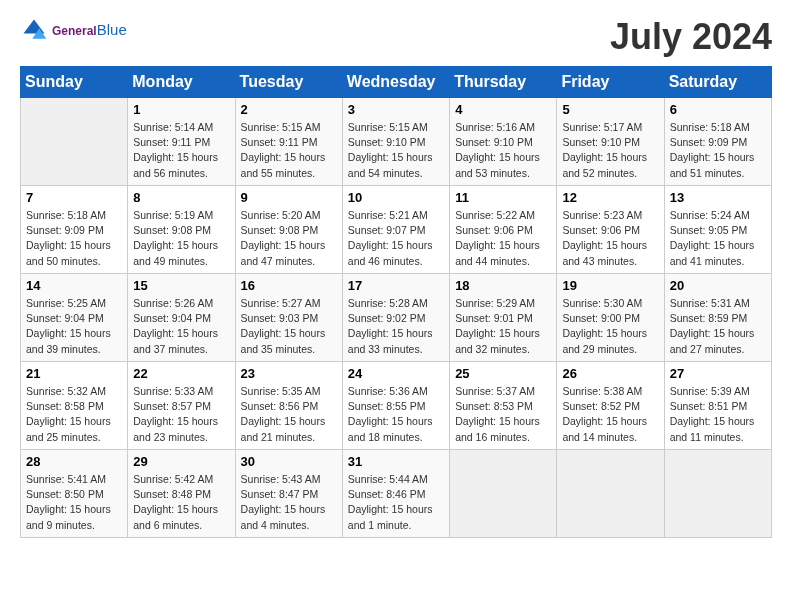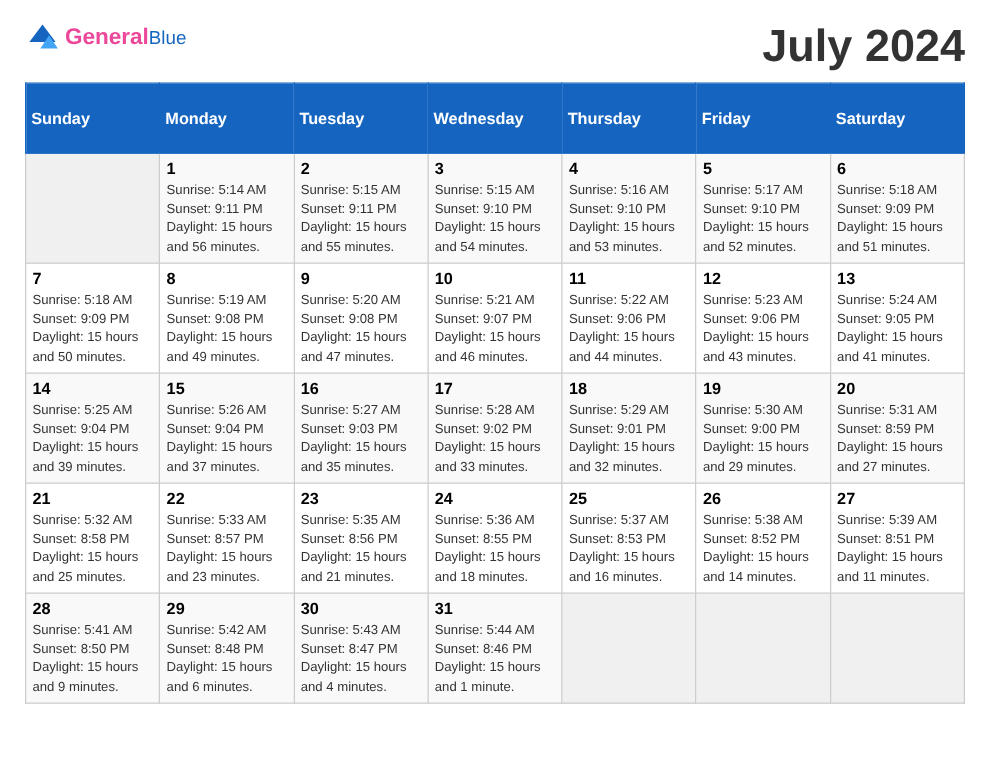--- a/index.html
+++ b/index.html
@@ -15,23 +15,23 @@
       justify-content: space-between;
       align-items: flex-start;
       margin-bottom: 8px;
     }
     .logo {
       display: flex;
       align-items: center;
       gap: 4px;
     }
     .logo-text-general {
-      font-size: 18px;
-      font-weight: bold;
-      color: #ec4899;
+      font-size: 12px;
+      font-weight: bold;
+      color: #701a75;
       line-height: 1.1;
     }
     .logo-text-blue {
       font-size: 15px;
       font-weight: normal;
       color: #1565c0;
       line-height: 1.1;
     }
     .logo-icon {
       width: 28px;
@@ -50,23 +50,23 @@
       color: #333;
     }
     table {
       width: 100%;
       border-collapse: collapse;
       font-size: 11px;
     }
     thead tr th {
       background-color: #1565c0;
       color: #fff;
-      padding: 20px 4px;
+      padding: 6px 4px;
       text-align: left;
-      font-size: 13px;
+      font-size: 16px;
       font-weight: bold;
       border: 1px solid #1565c0;
     }
     tbody tr td {
       border: 1px solid #ccc;
       vertical-align: top;
       padding: 4px 5px;
       height: 88px;
       width: 14.28%;
     }

